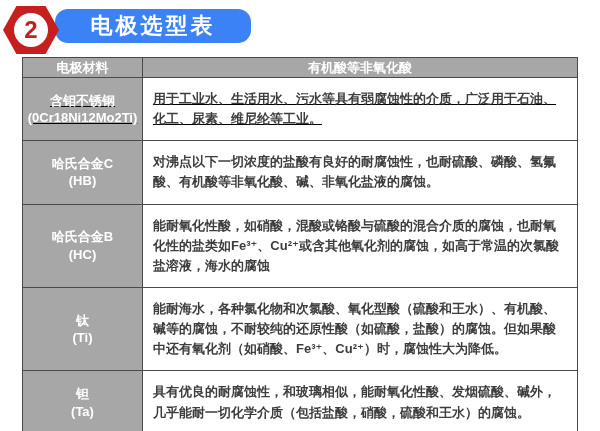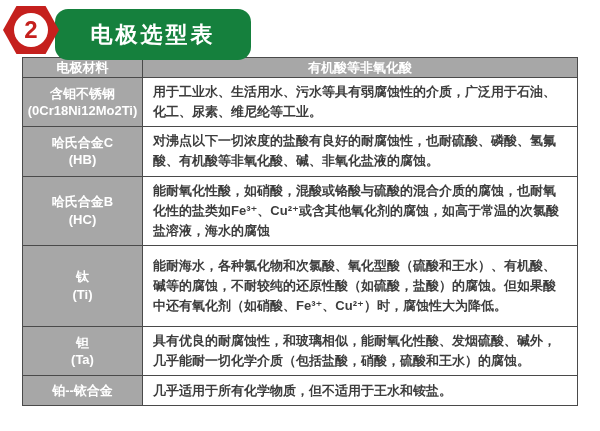--- a/index.html
+++ b/index.html
@@ -31,22 +31,22 @@
   }
   .badge-num {
     color: #c5201d;
     font-size: 24px;
     font-weight: bold;
     line-height: 1;
   }
   .title-pill {
     position: absolute;
     left: 55px; top: 9px;
-    width: 196px; height: 51px;
-    background: #15803d;
+    width: 196px; height: 34px;
+    background: #3b82f6;
     border-radius: 13px;
     display: flex; align-items: center; justify-content: center;
     z-index: 1;
   }
   .title-pill span {
     color: #ffffff;
     font-size: 22px;
     font-weight: bold;
     letter-spacing: 3px;
   }
@@ -82,23 +82,23 @@
     padding: 2px 2px;
   }
   td.desc {
     background: #ffffff;
     color: #3d3d3d;
     font-size: 13px;
     font-weight: bold;
     text-align: left;
     vertical-align: middle;
     line-height: 1.55;
-    padding: 4px 10px;
+    padding: 11px 10px;
   }
-  tr.r0 { height: 44px; }
+  tr.r0 { height: 44px; text-decoration: underline; }
   tr.r1 { height: 46px; }
   tr.r2 { height: 63px; }
   tr.r3 { height: 81px; }
   tr.r4 { height: 46px; }
   tr.r5 { height: 22px; }
   tr.r6 { height: 30px; }
 </style>
 </head>
 <body>
 

